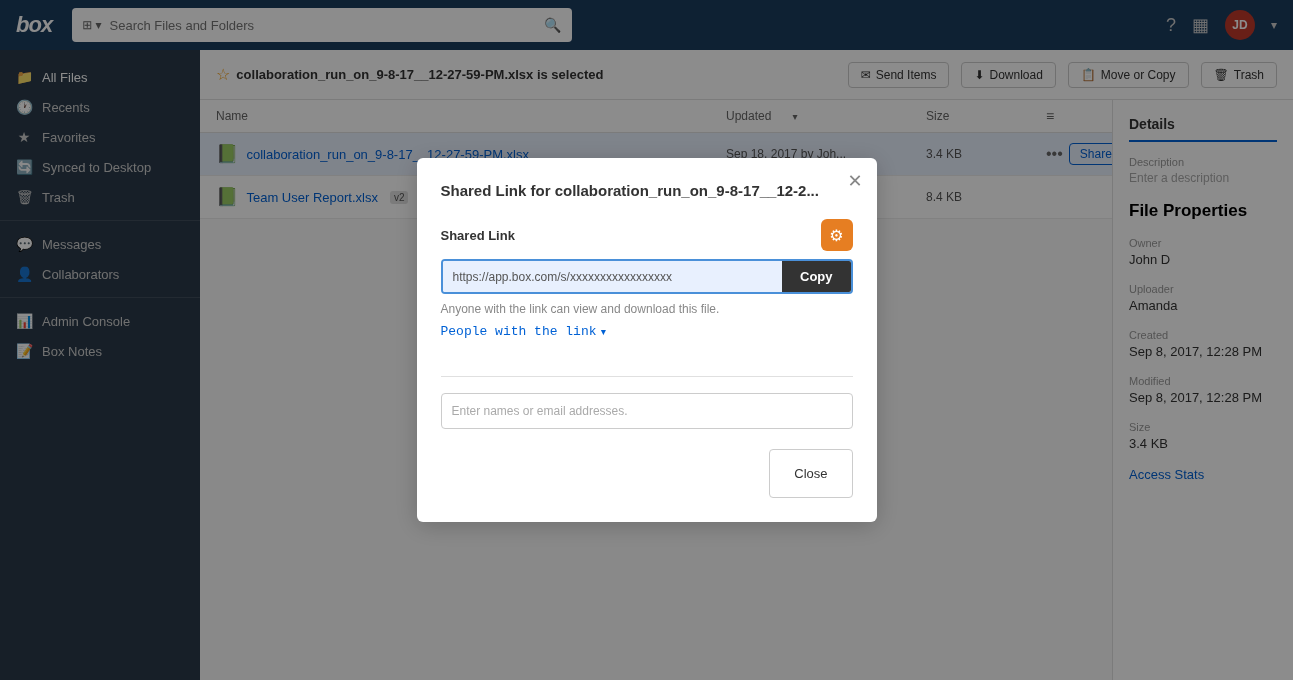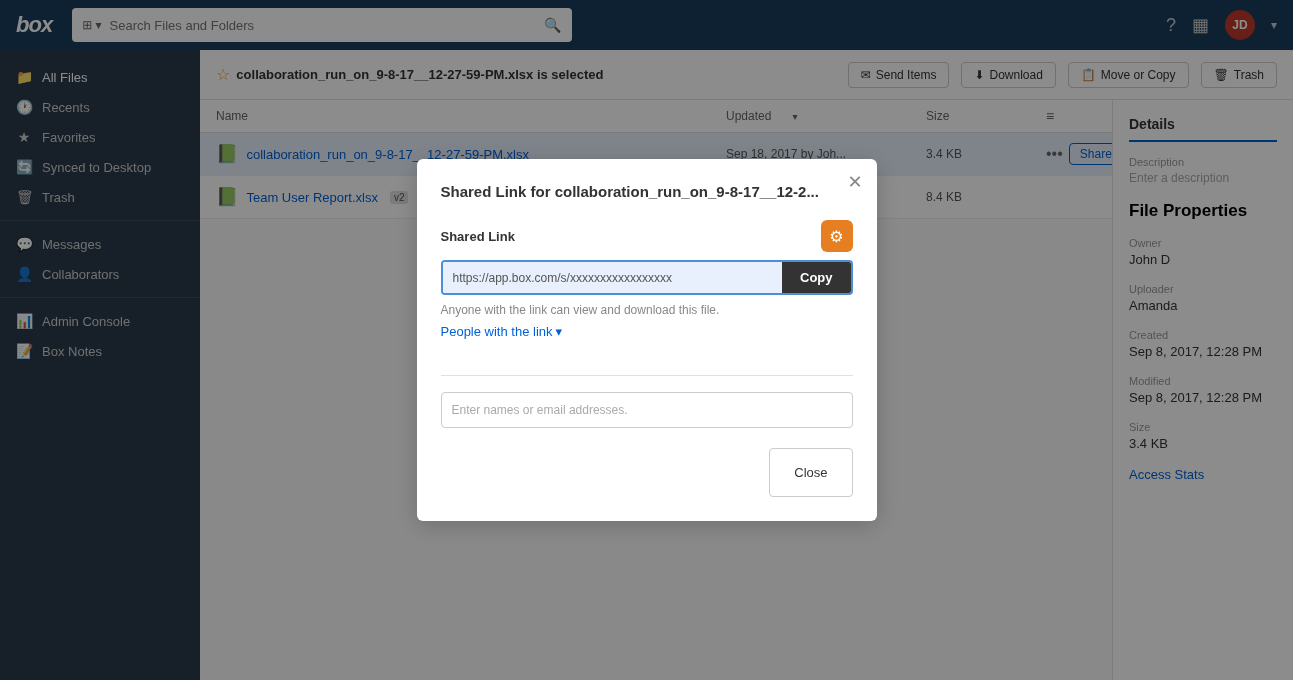--- a/index.html
+++ b/index.html
@@ -300,23 +300,24 @@
     .link-desc {
       font-size: 12px;
       color: #888;
       margin-bottom: 6px;
     }
     .people-link {
       font-size: 13px;
       color: #0061d5;
       cursor: pointer;
       display: inline-flex;
-      align-items: flex-end;
+      align-items: center;
       gap: 3px;
       margin-bottom: 20px;
+      font-family: Liberation Mono, monospace;
     }
     .modal-divider {
       border: none;
       border-top: 1px solid #e0e0e0;
       margin: 16px 0;
     }
     .email-section-label {
       font-size: 13px;
       font-weight: 600;
       color: #333;

